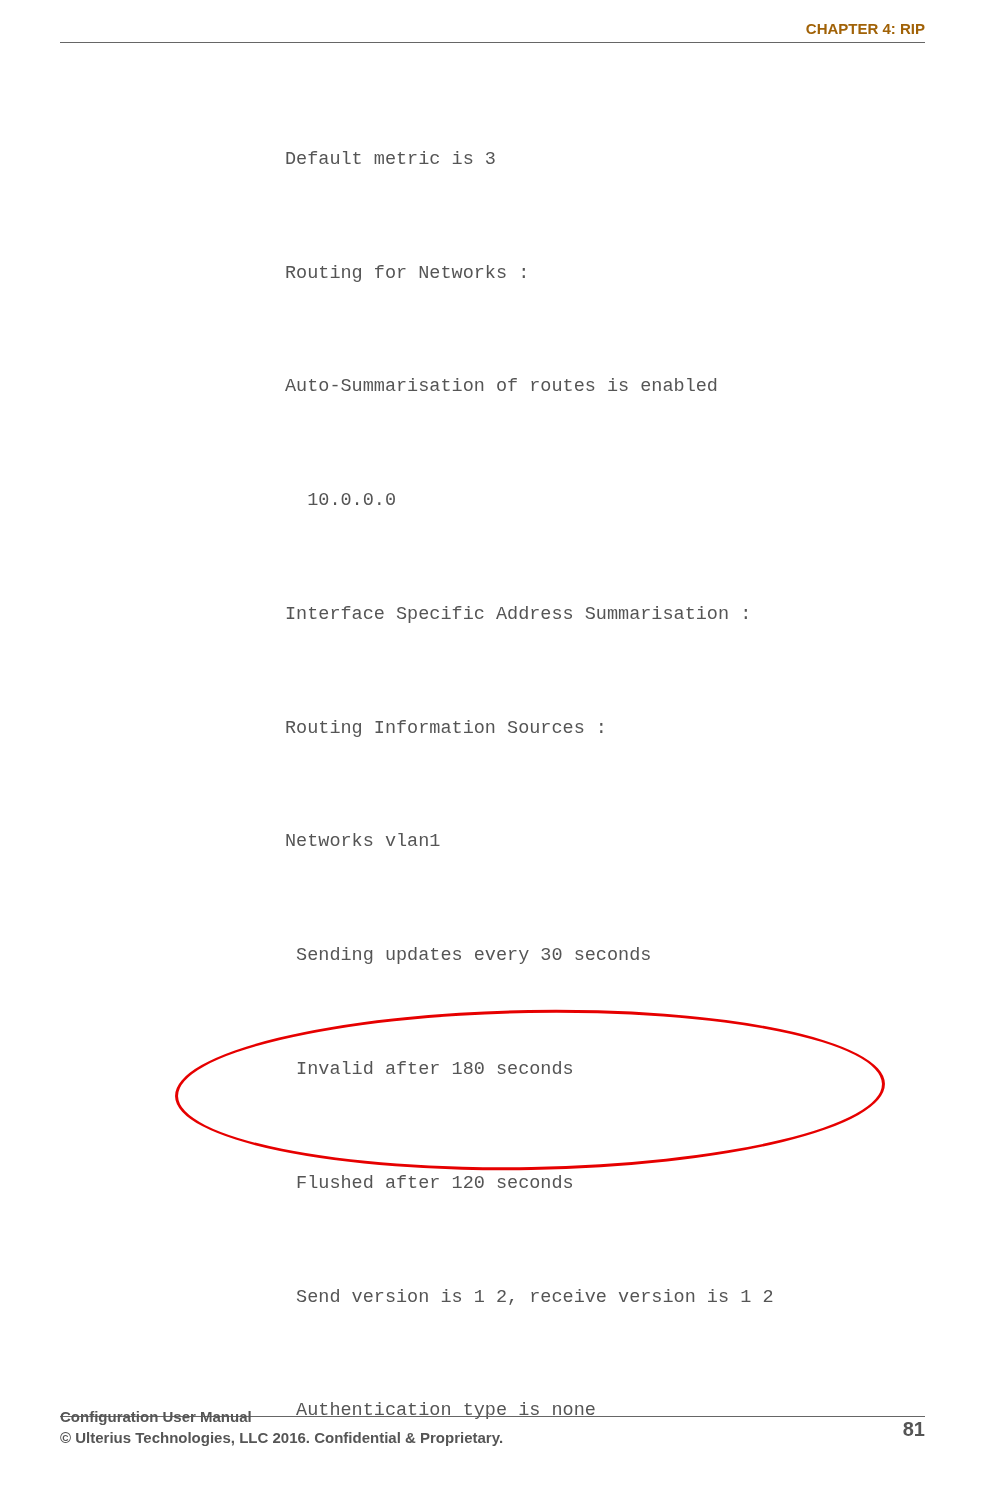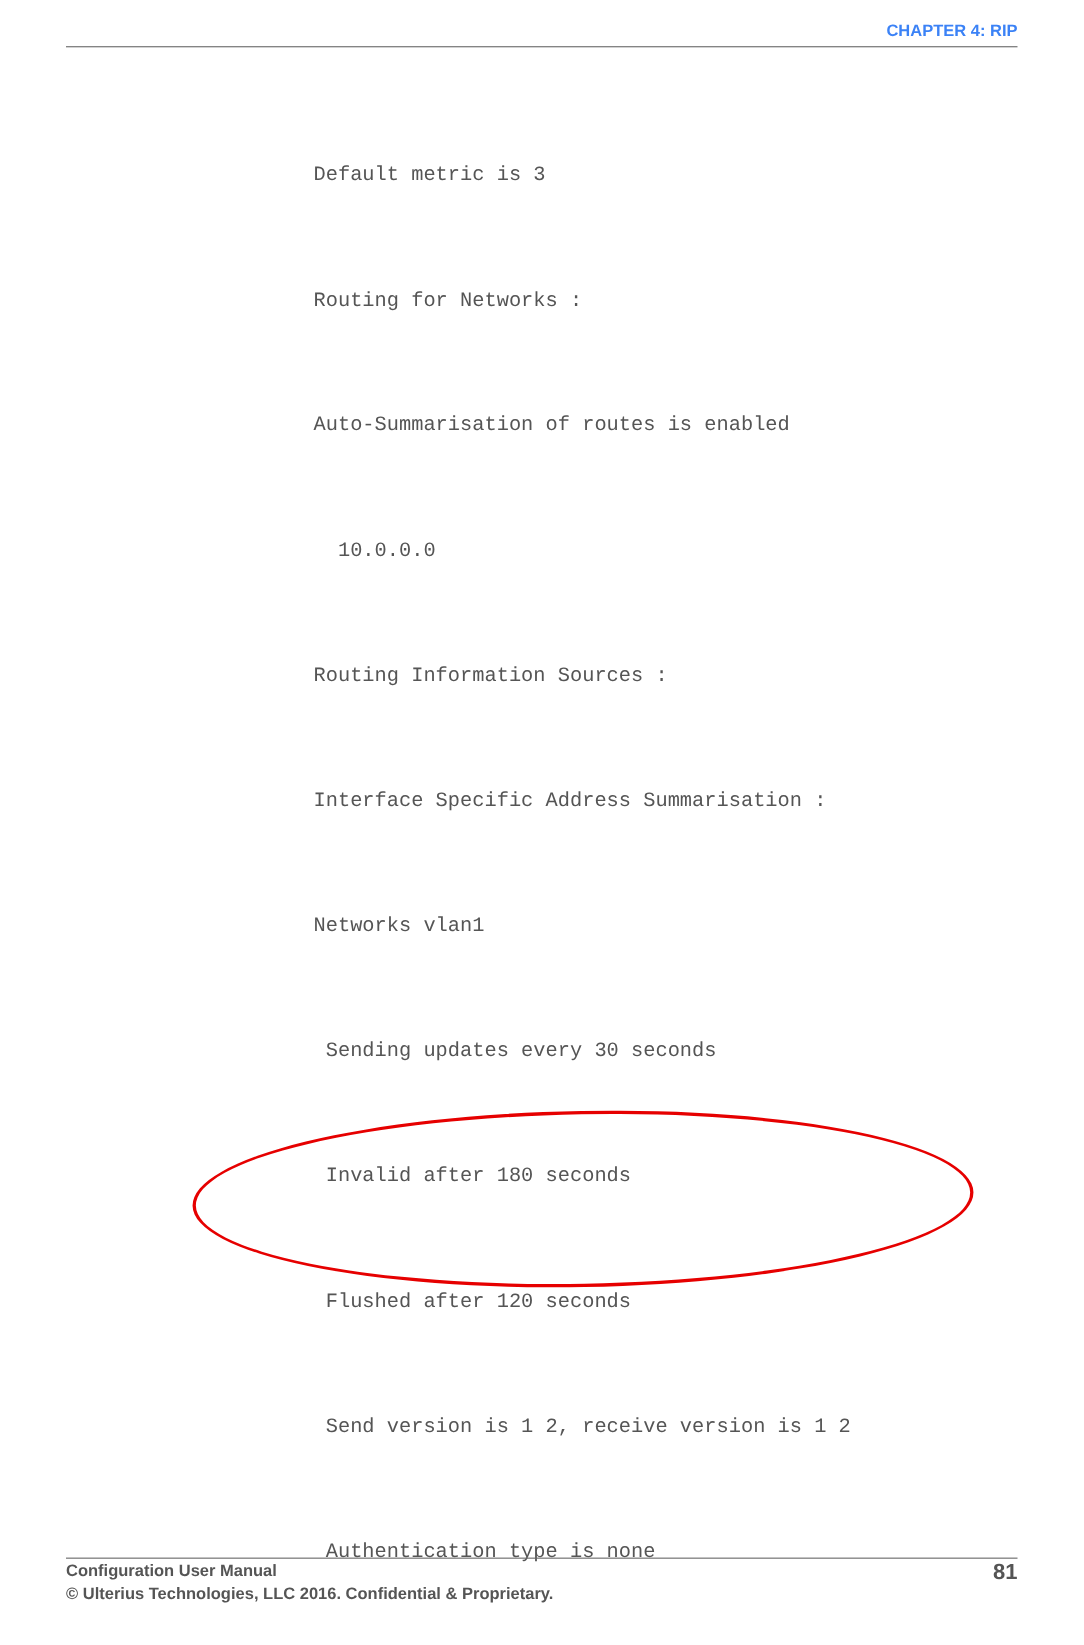--- a/index.html
+++ b/index.html
@@ -22,21 +22,21 @@
       right: 60px;
       height: 1px;
       background: #666666;
     }
     .chapter-title {
       position: absolute;
       top: 20px;
       right: 60px;
       font-size: 15px;
       font-weight: bold;
-      color: #3b82f6;
+      color: #a16207;
     }
     .content {
       position: absolute;
       top: 65px;
       left: 285px;
       right: 60px;
     }
     .mono {
       font-family: "Courier New", Courier, monospace;
       font-size: 18.5px;
@@ -47,21 +47,21 @@
     .footer-line {
       position: absolute;
       bottom: 78px;
       left: 60px;
       right: 60px;
       height: 1px;
       background: #666666;
     }
     .footer-left {
       position: absolute;
-      bottom: 35px;
+      bottom: 47px;
       left: 60px;
       font-size: 15px;
       font-weight: bold;
       color: #555555;
       line-height: 1.4;
     }
     .footer-right {
       position: absolute;
       bottom: 54px;
       right: 60px;
@@ -82,22 +82,22 @@
 <div class="header-line"></div>
 <div class="chapter-title">CHAPTER 4: RIP</div>
 
 <div class="content">
 
   <div class="mono">
     <div>Default metric is 3</div>
     <div>Routing for Networks :</div>
     <div>Auto-Summarisation of routes is enabled</div>
     <div>  10.0.0.0</div>
+    <div>Interface Specific Address Summarisation :</div>
     <div>Routing Information Sources :</div>
-    <div>Interface Specific Address Summarisation :</div>
     <div>Networks vlan1</div>
     <div> Sending updates every 30 seconds</div>
     <div> Invalid after 180 seconds</div>
     <div> Flushed after 120 seconds</div>
     <div> Send version is 1 2, receive version is 1 2</div>
     <div> Authentication type is none</div>
     
     
     
   </div>

